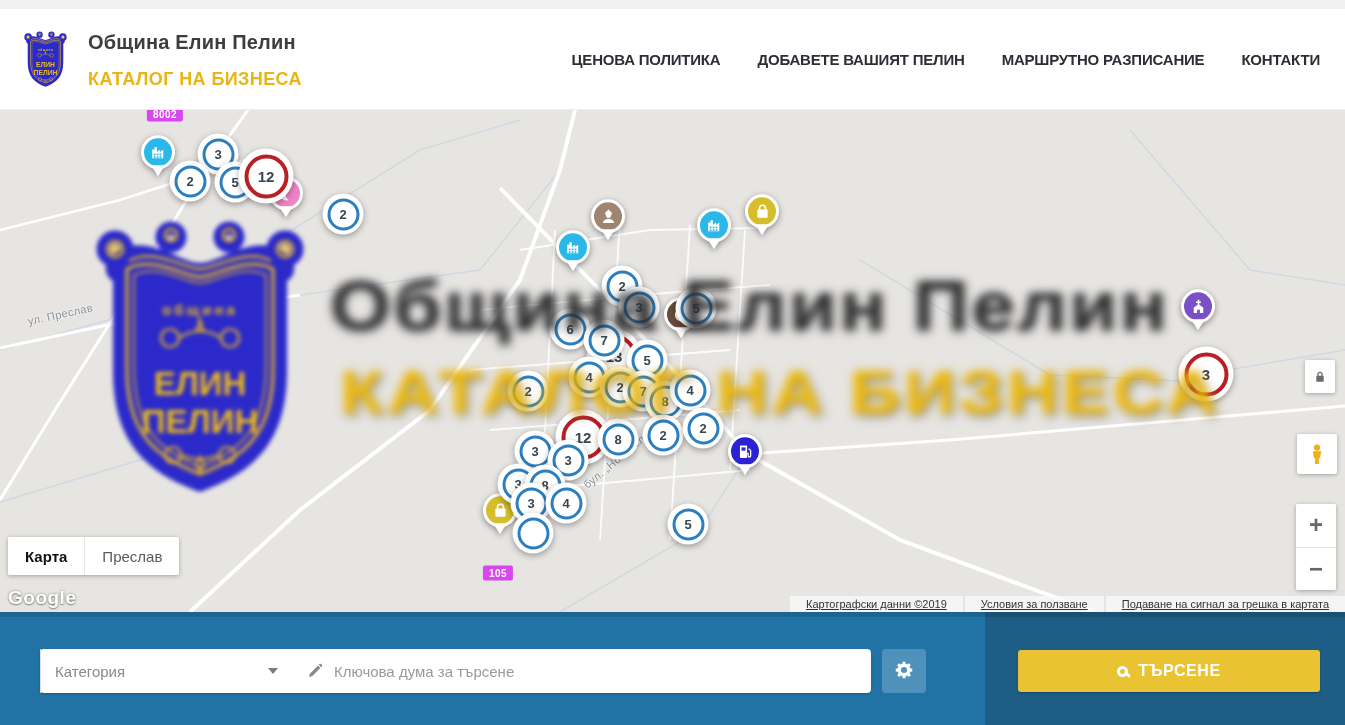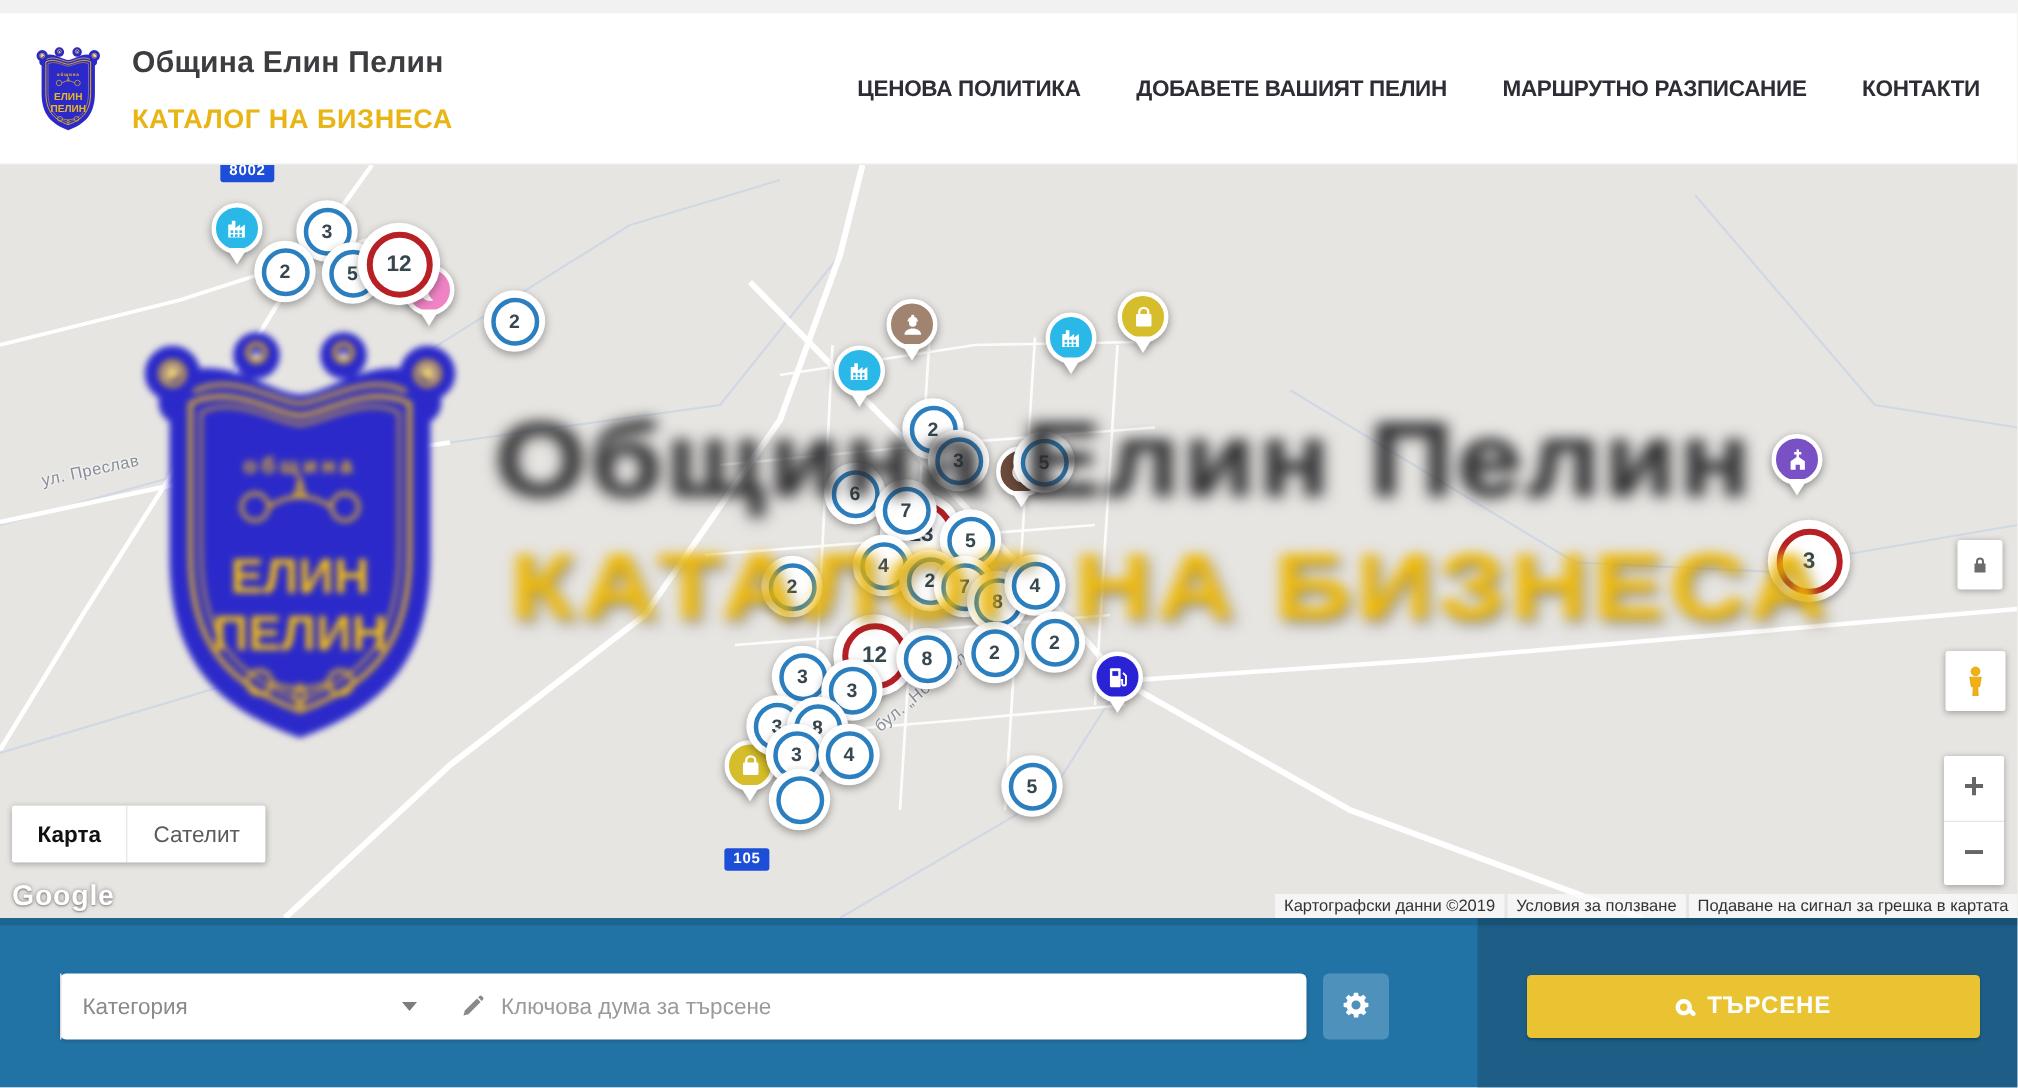--- a/index.html
+++ b/index.html
@@ -13,21 +13,21 @@
   .brand-shield { width:47px; height:62px; display:block; }
   .brand-text .t1 { font-size:20px; font-weight:bold; color:#3d3d41; letter-spacing:.2px; }
   .brand-text .t2 { font-size:18px; font-weight:bold; color:#e9b514; letter-spacing:.4px; margin-top:15px; }
   nav { margin-left:auto; display:flex; gap:37px; align-items:center; }
   .nav-item { font-size:15px; font-weight:bold; color:#2d2d35; letter-spacing:-.2px; text-decoration:none; cursor:pointer; white-space:nowrap; }
 
   
   .map { position:relative; width:1345px; height:502px; background:#e7e5e2; overflow:hidden; cursor:grab; }
   .roads { position:absolute; left:0; top:0; z-index:0; }
 
-  .road-shield { position:absolute; transform:translate(-50%,-50%); background:#1d4ed8; color:#fff;
+  .road-shield { position:absolute; transform:translate(-50%,-50%); background:#d946ef; color:#fff;
     font-size:10px; font-weight:bold; padding:2px 6px; border-radius:2px; letter-spacing:.5px; z-index:1; }
   .street-label { position:absolute; color:#868d98; font-size:11px; letter-spacing:.4px; white-space:nowrap;
     text-shadow:0 0 2px #fff,0 0 2px #fff; z-index:1; transform-origin:left center; }
 
   
   .pin { position:absolute; width:34px; height:34px; border-radius:50%; border:3px solid #fff;
     transform:translate(-50%,-58%); display:flex; align-items:center; justify-content:center;
     filter:drop-shadow(0 2px 3px rgba(0,0,0,.4)); z-index:2; cursor:pointer; }
   .pin::after { content:""; position:absolute; left:50%; top:27px; transform:translateX(-50%);
     border:7px solid transparent; border-top:11px solid #fff; }
@@ -58,21 +58,21 @@
   
   .maptype { position:absolute; left:8px; top:427px; display:flex; box-shadow:0 1px 4px rgba(0,0,0,.3); border-radius:2px; overflow:hidden; z-index:5; }
   .maptype button { height:38px; background:#fff; border:none; font-family:inherit; font-size:15px; padding:0 17px; cursor:pointer; }
   .maptype .mt-map { font-weight:bold; color:#111; border-right:1px solid #e6e6e6; }
   .maptype .mt-sat { color:#5b5b5b; }
 
   .google-logo { position:absolute; left:8px; top:477px; font-size:19px; font-weight:bold; color:#fff; letter-spacing:.5px;
     text-shadow:0 0 3px rgba(0,0,0,.4),0 1px 1px rgba(0,0,0,.3); z-index:5; cursor:pointer; }
 
   .attribution { position:absolute; right:0; bottom:0; display:flex; gap:2px; z-index:5; }
-  .attribution span { background:rgba(250,250,250,.78); color:#333; font-size:11px; padding:2px 6px; white-space:nowrap; }
+  .attribution span { background:rgba(250,250,250,.78); color:#333; font-size:11px; padding:2px 16px; white-space:nowrap;text-decoration:underline; }
   .attribution .link { cursor:pointer; }
 
   .ctl { position:absolute; background:#fff; box-shadow:0 1px 4px rgba(0,0,0,.3); border:none; z-index:5; cursor:pointer; }
   .lock-btn { right:10px; top:250px; width:30px; height:33px; border-radius:2px; display:flex; align-items:center; justify-content:center; }
   .pegman-btn { right:8px; top:324px; width:40px; height:40px; border-radius:2px; display:flex; align-items:center; justify-content:center; }
   .zoomctl { position:absolute; right:9px; top:394px; width:40px; height:86px; background:#fff; border-radius:2px;
     box-shadow:0 1px 4px rgba(0,0,0,.3); display:flex; flex-direction:column; z-index:5; }
   .zoomctl button { flex:1; border:none; background:#fff; font-size:24px; font-weight:bold; color:#666; cursor:pointer; font-family:inherit; }
   .zoomctl .zin { border-bottom:1px solid #e6e6e6; border-radius:2px 2px 0 0; }
   .zoomctl .zout { border-radius:0 0 2px 2px; }
@@ -432,21 +432,21 @@
           <path d="M96 244 Q115 252 134 244"></path>
           <path d="M115 246 l-4 8 4 6 4 -6 z"></path>
         </g>
     </svg>
     <div class="wm-title">Община Елин Пелин</div>
     <div class="wm-sub">КАТАЛОГ НА БИЗНЕСА</div>
   </div>
 
   <div class="maptype">
     <button class="mt-map">Карта</button>
-    <button class="mt-sat">Сателит</button>
+    <button class="mt-sat">Преслав</button>
   </div>
 
   <div class="google-logo">Google</div>
 
   <div class="attribution">
     <span>Картографски данни ©2019</span>
     <span class="link">Условия за ползване</span>
     <span class="link">Подаване на сигнал за грешка в картата</span>
   </div>
 

